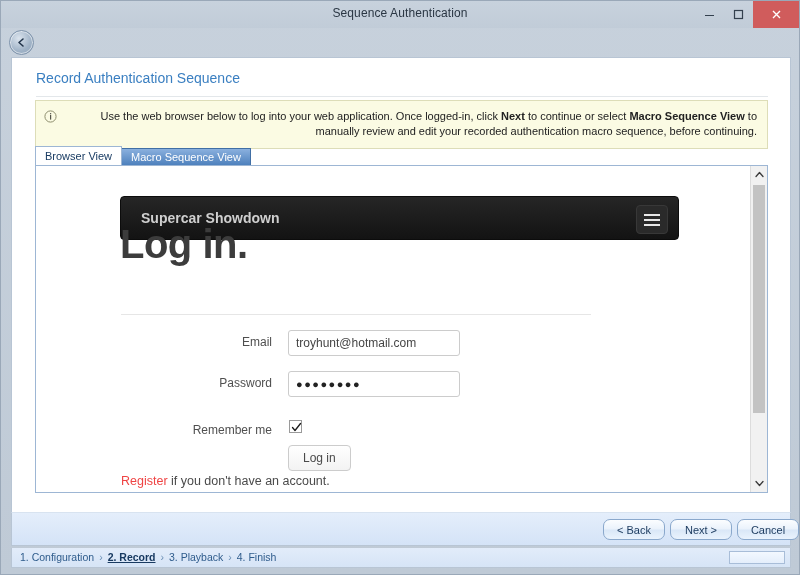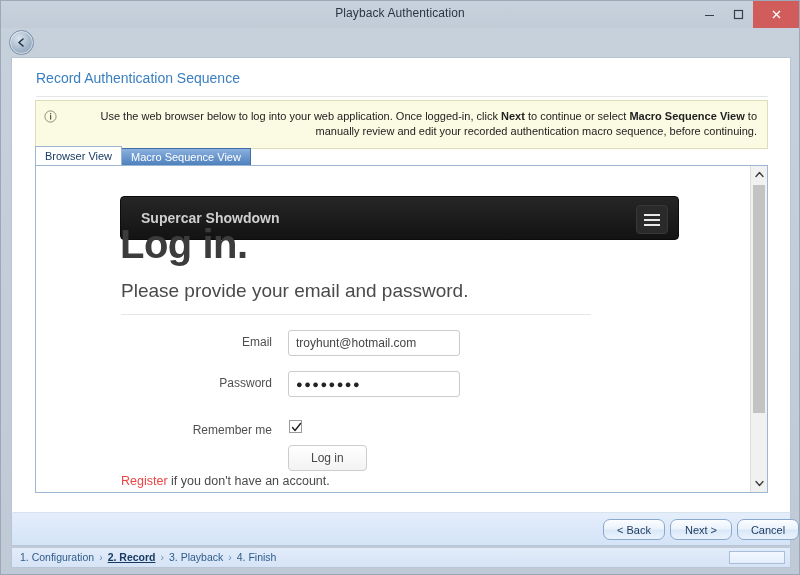--- a/index.html
+++ b/index.html
@@ -274,21 +274,21 @@
     width: 13px; height: 13px;
     border: 1px solid #9a9a9a;
     background: #fff;
     box-sizing: border-box;
     cursor: pointer;
   }
   .chk svg { position:absolute; left:1px; top:1px; }
   .loginbtn {
     position: absolute;
     left: 168px; top: 0;
-    padding: 5px 22px;
+    padding: 5px 14px;
     font-size: 12px;
     color: #4a4a4a;
     background: linear-gradient(#ffffff, #f3f3f3);
     border: 1px solid #cccccc;
     border-radius: 4px;
     cursor: pointer;
     font-family: "Liberation Sans", sans-serif;
   }
   .reg-line {
     position: absolute;
@@ -378,21 +378,21 @@
     border: 1px solid #a8bdd8;
     box-sizing: border-box;
   }
 </style>
 </head>
 <body>
 
 <div class="window">
 
   <div class="titlebar">
-    <div class="title-text">Playback Authentication</div>
+    <div class="title-text">Sequence Authentication</div>
     <div class="win-buttons">
       <div class="win-btn">
         <svg width="11" height="11" viewBox="0 0 11 11">
             <rect x="1" y="6" width="9" height="1" fill="#33404e"></rect>
           </svg>
       </div>
       <div class="win-btn">
         <svg width="11" height="11" viewBox="0 0 11 11">
             <rect x="1.5" y="1.5" width="8" height="8" fill="none" stroke="#33404e" stroke-width="1.2"></rect>
           </svg>
@@ -444,21 +444,20 @@
           <div class="web-brand">Supercar Showdown</div>
           <div class="hamburger">
             <i></i>
             <i></i>
             <i></i>
           </div>
         </div>
 
         <div class="web-content">
           <div class="login-title">Log in.</div>
-          <div class="login-sub">Please provide your email and password.</div>
           <div class="form-rule"></div>
 
           <div class="form-row" style="top:112px;">
             <div class="form-label">Email</div>
             <input class="form-field" type="text" value="troyhunt@hotmail.com" style="">
           </div>
 
           <div class="form-row" style="top:153px;">
             <div class="form-label">Password</div>
             <div class="form-field pw-dots">●●●●●●●●</div>

